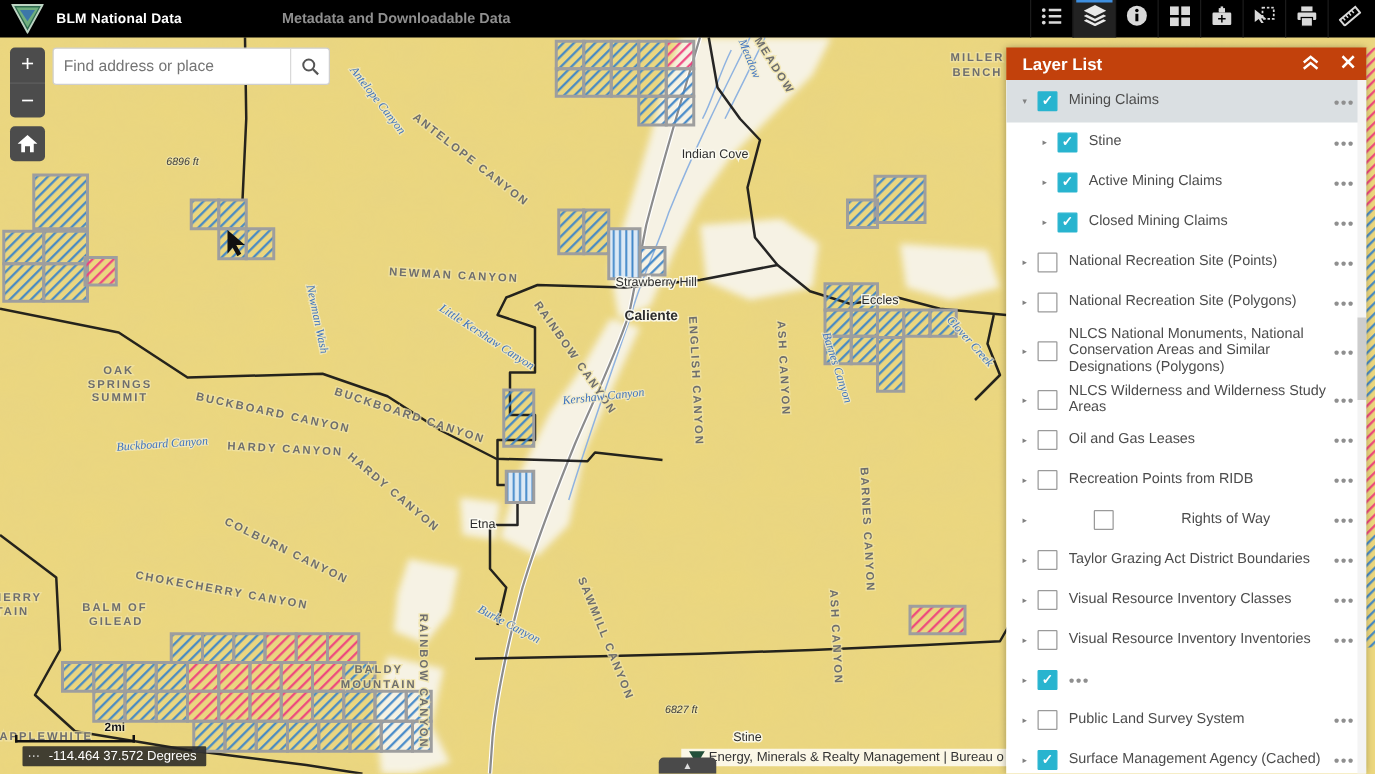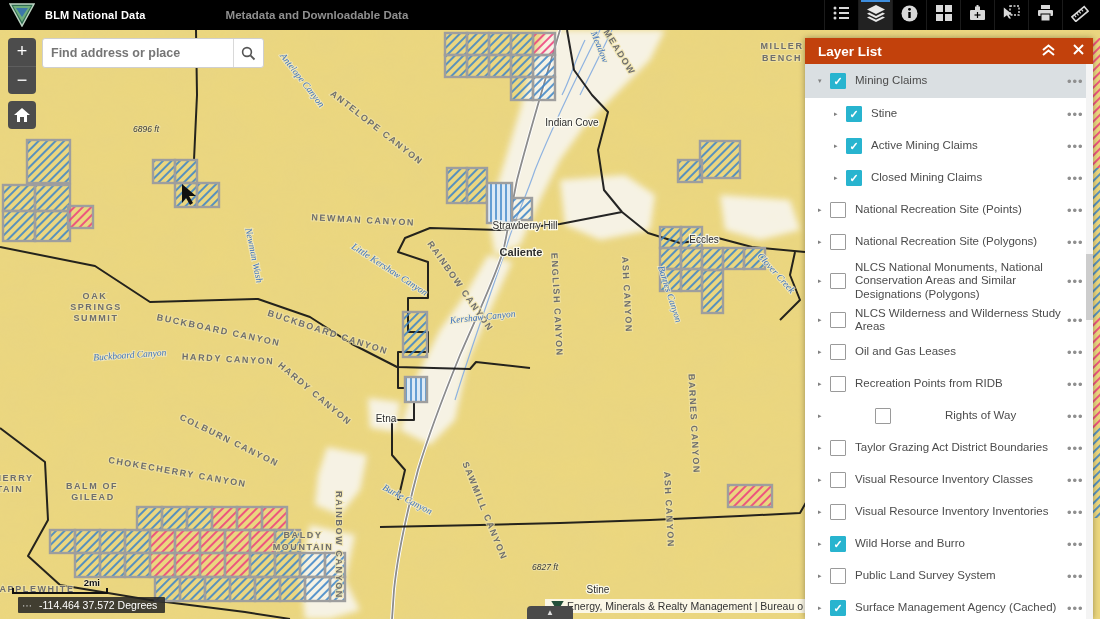--- a/index.html
+++ b/index.html
@@ -26,21 +26,21 @@
               paint-order:stroke;stroke:#f3eccb;stroke-width:2px;stroke-opacity:.7;}
   .lbl-town{fill:#2d2d2d;font-size:10px;font-family:"Liberation Sans",sans-serif;
             paint-order:stroke;stroke:#fdfdf4;stroke-width:2.4px;stroke-opacity:.85;}
   .lbl-town-big{font-size:11px;font-weight:bold;}
   .lbl-elev{fill:#3c3c3c;font-size:8.5px;font-style:italic;font-family:"Liberation Sans",sans-serif;
             paint-order:stroke;stroke:#eee2a8;stroke-width:2px;stroke-opacity:.8;}
   
   #searchbox{position:absolute;left:42px;top:38px;width:220px;height:28px;background:#fff;
              border:1px solid #cfcfcf;border-radius:3px;display:flex;z-index:6;}
   #searchbox input{flex:1;border:0;outline:none;padding:4px 8px;font-size:12.5px;color:#444;
-                   font-family:"Liberation Sans",sans-serif;background:transparent;font-weight:bold;}
+                   font-family:"Liberation Sans",sans-serif;background:transparent;}
   #search-btn{width:30px;border-left:1px solid #d9d9d9;display:flex;align-items:center;
               justify-content:center;cursor:pointer;color:#555;}
   #zoomctl{position:absolute;left:8px;top:38px;width:28px;height:56px;background:#4c4c4c;
            border-radius:4px;z-index:6;overflow:hidden;}
   .zbtn{width:28px;height:28px;color:#fff;font-size:18px;line-height:27px;text-align:center;
         cursor:pointer;}
   .zbtn:first-child{border-bottom:1px solid #5e5e5e;}
   #homebtn{position:absolute;left:8px;top:101px;width:28px;height:28px;background:#4c4c4c;
            border-radius:4px;z-index:6;display:flex;align-items:center;justify-content:center;cursor:pointer;}
   
@@ -495,21 +495,20 @@
         </div>
         <div class="lrow" style="height: 32px;">
           <span class="arr">▸</span>
           <span class="cb"></span>
           <span class="lab">Visual Resource Inventory Inventories</span>
           <span class="dots">•••</span>
         </div>
         <div class="lrow" style="height: 32px;">
           <span class="arr">▸</span>
           <span class="cb on">✓</span>
-          <span class="lab">Wild Horse and Burro</span>
           <span class="dots">•••</span>
         </div>
         <div class="lrow" style="height: 32px;">
           <span class="arr">▸</span>
           <span class="cb"></span>
           <span class="lab">Public Land Survey System</span>
           <span class="dots">•••</span>
         </div>
         <div class="lrow" style="height: 32px;">
           <span class="arr">▸</span>

